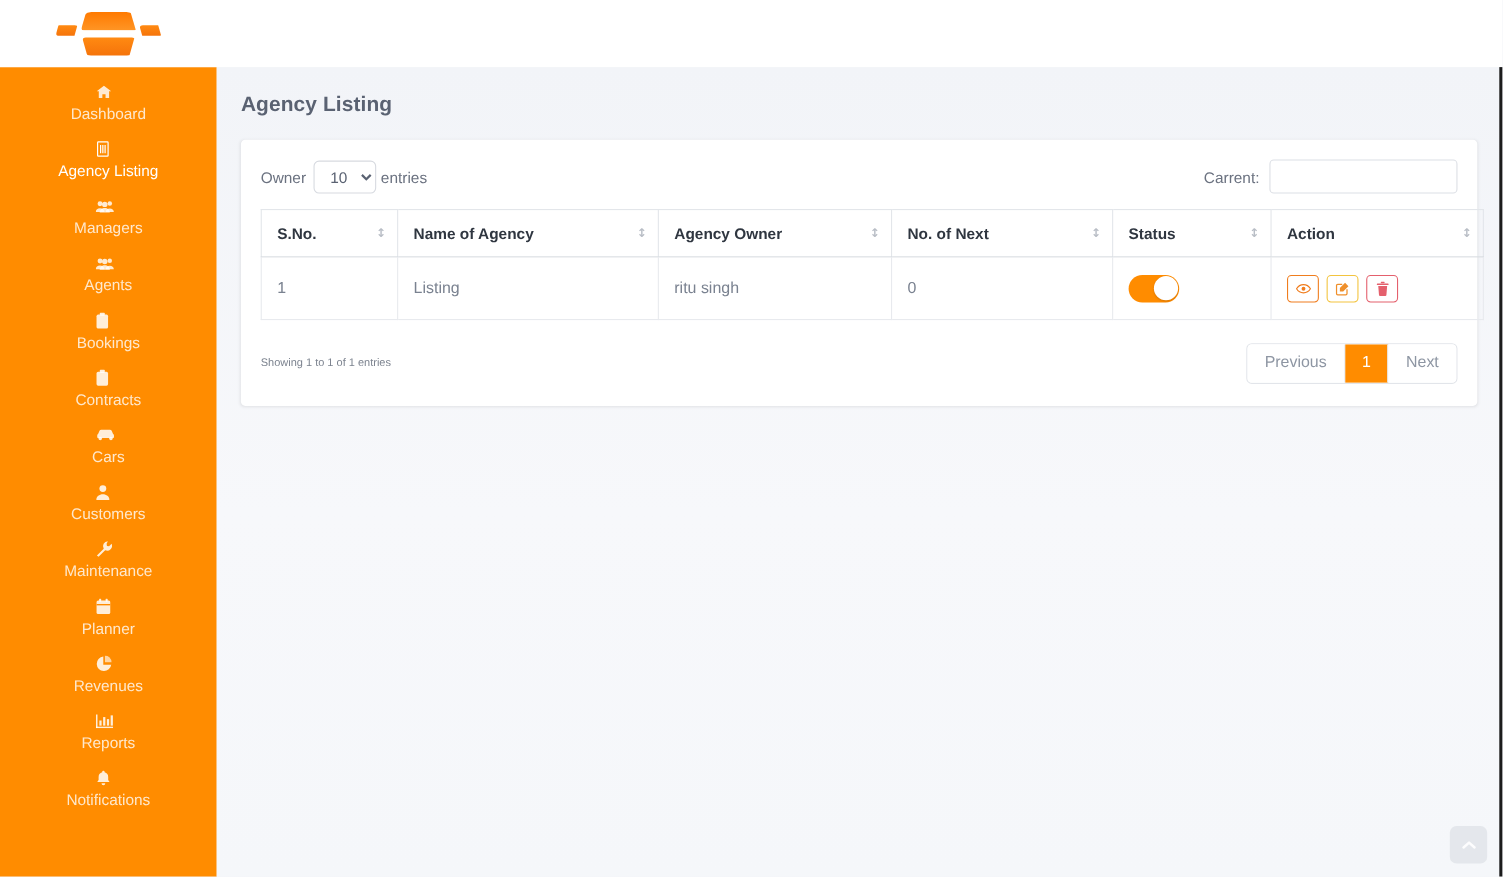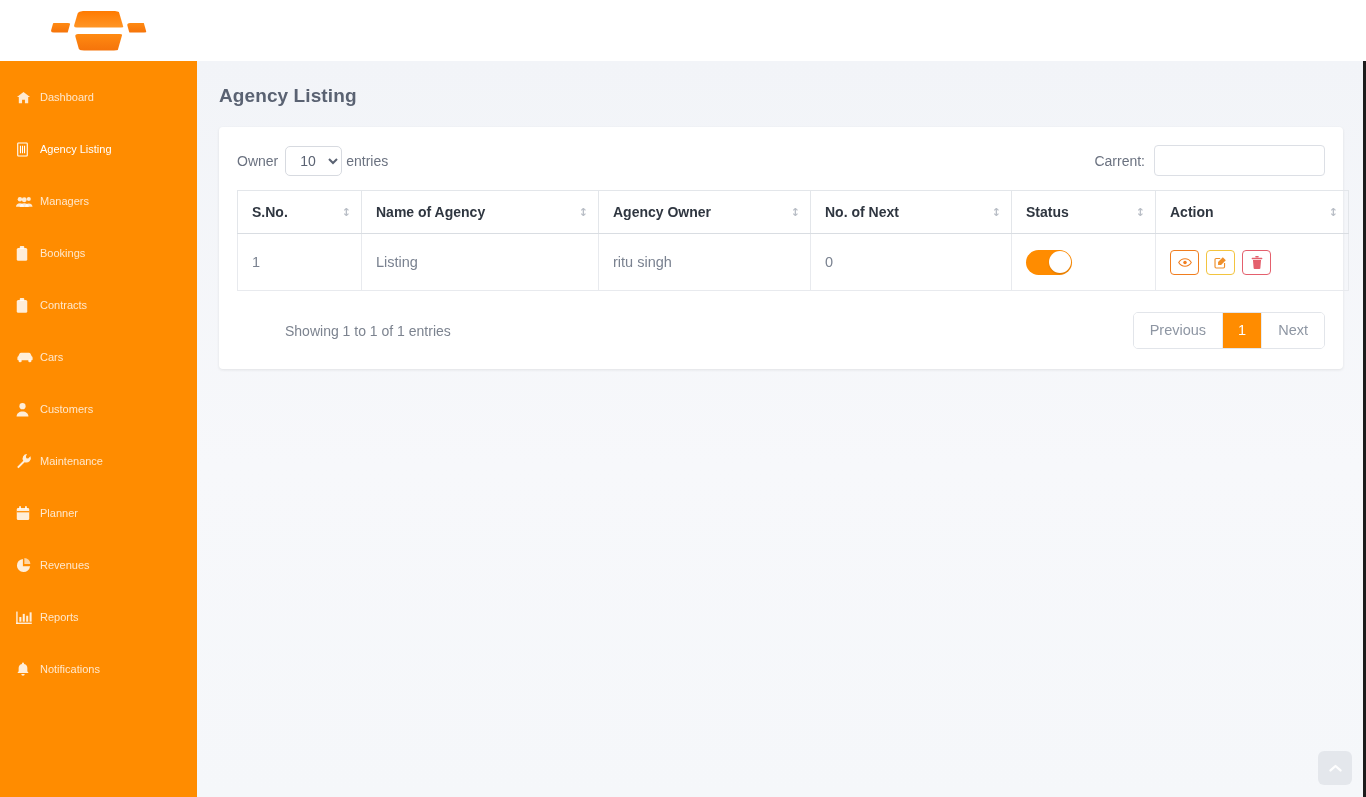--- a/index.html
+++ b/index.html
@@ -112,25 +112,25 @@
     width: 197px;
     height: 736px;
     background: #ff8c00;
     padding-top: 10px;
     overflow: hidden;
   }
   .nav-item {
     display: flex;
     align-items: center;
     height: 52px;
-    padding-left: 16px;
     color: rgba(255,255,255,0.80);
-    font-size: 11px;
+    font-size: 14px;
     cursor: pointer;
     user-select: none;
+    flex-direction: column;
   }
   .nav-item.active {
     color: #ffffff;
   }
   .nav-icon {
     width: 24px;
     display: flex;
     align-items: center;
     justify-content: flex-start;
     flex: 0 0 24px;
@@ -296,23 +296,22 @@
   .act-btn.delete { border-color: #e4606d; color: #e4606d; }
   .act-btn svg { display: block; }
 
   .card-bottom {
     display: flex;
     align-items: center;
     justify-content: space-between;
     padding-top: 21px;
   }
   .dt-info {
-    font-size: 14px;
+    font-size: 10px;
     color: #7c838f;
-    margin-left: 48px;
   }
   .pagination {
     display: flex;
     border: 1px solid #e2e5ea;
     border-radius: 5px;
     overflow: hidden;
     background: #fff;
   }
   .page-btn {
     font-size: 14.5px;
@@ -408,20 +407,33 @@
             <circle cx="19.6" cy="5.2" r="3.1"></circle>
           <circle cx="12.6" cy="6.4" r="3.8"></circle>
           <path d="M0 17c0-3.2 2.7-5.2 6-5.2s6 2 6 5.2z"></path>
           <path d="M14 17c0-3 2.5-4.9 5.6-4.9S25.2 14 25.2 17z"></path>
           <path d="M5.6 17.6c0-3.6 3.1-6 7-6s7 2.4 7 6z"></path>
         </svg>
       </span>
       <span class="nav-label">Managers</span>
     </div>
 
+    <div class="nav-item">
+      <span class="nav-icon">
+        <svg width="17" height="13" viewBox="0 0 26 18" fill="rgba(255,255,255,0.82)">
+          <circle cx="6" cy="5.5" r="3.4"></circle>
+            <circle cx="19.6" cy="5.2" r="3.1"></circle>
+          <circle cx="12.6" cy="6.4" r="3.8"></circle>
+          <path d="M0 17c0-3.2 2.7-5.2 6-5.2s6 2 6 5.2z"></path>
+          <path d="M14 17c0-3 2.5-4.9 5.6-4.9S25.2 14 25.2 17z"></path>
+          <path d="M5.6 17.6c0-3.6 3.1-6 7-6s7 2.4 7 6z"></path>
+        </svg>
+      </span>
+      <span class="nav-label">Agents</span>
+    </div>
 
     <div class="nav-item">
       <span class="nav-icon">
         <svg width="12" height="15" viewBox="0 0 16 20" fill="rgba(255,255,255,0.85)">
           <rect x="1" y="2.6" width="14" height="17" rx="2"></rect>
           <rect x="5" y="0" width="6" height="4" rx="1.2"></rect>
         </svg>
       </span>
       <span class="nav-label">Bookings</span>
     </div>

